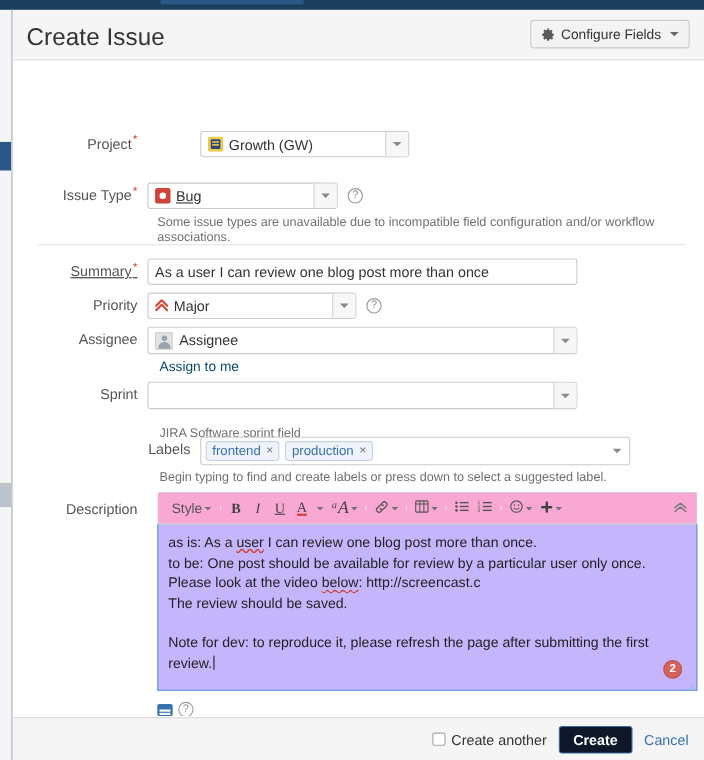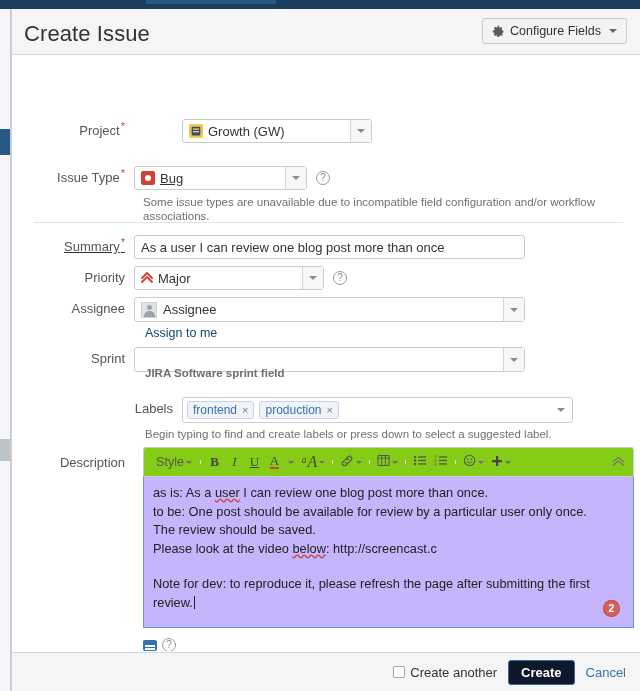--- a/index.html
+++ b/index.html
@@ -323,21 +323,21 @@
     position: absolute;
     left: 131px;
     top: 392px;
     width: 491px;
   }
   .editor-toolbar {
     height: 29px;
     border: 1px solid #cccccc;
     border-bottom: none;
     border-radius: 3px 3px 0 0;
-    background: #84cc16;
+    background: #f9a8d4;
     display: flex;
     align-items: center;
     box-sizing: border-box;
     padding: 12px 4px;
     position: relative;
   }
   .tb-group {
     display: flex;
     align-items: center;
     height: 100%;
@@ -621,21 +621,21 @@
       <div class="field-label"><span>Sprint</span></div>
       <div class="field-control" style="width:391px;">
         <div class="sel-box" style="height:25px;">
           <span></span>
           <span class="sel-arrow" style="height:23px;">
               <i></i>
             </span>
         </div>
       </div>
     </div>
-    <div class="desc-text" style="position:absolute;left:133px;top:311px;font-weight:bold;">JIRA Software sprint field</div>
+    <div class="desc-text" style="position:absolute;left:133px;top:332px;">JIRA Software sprint field</div>
 
     <div class="form-row" style="top:342px;padding-left:48px;">
       <div class="field-label"><span>Labels</span></div>
       <div class="field-control" style="width:391px;">
         <div class="chips-box">
           <span class="chip">
             <span>frontend</span>
             <span class="chip-x">×</span>
           </span>
           <span class="chip">
@@ -764,22 +764,22 @@
               <path d="M1.5 5.5 L6.5 1.5 L11.5 5.5" stroke="#777" stroke-width="1.3" fill="none" stroke-linecap="round" stroke-linejoin="round"></path>
               <path d="M1.5 9 L6.5 5 L11.5 9" stroke="#777" stroke-width="1.3" fill="none" stroke-linecap="round" stroke-linejoin="round"></path>
             </svg>
           </span>
         </div>
       </div>
 
       <div class="editor-area" contenteditable="false" style="">
         <p><span>as is: As a </span><span class="sp-err">user</span><span> I can review one blog post more than once.</span></p>
         <p>to be: One post should be available for review by a particular user only once.</p>
+        <p><span>Please look at the video </span><span class="sp-err">below</span><span>: http://screencast.c</span></p>
         <p>The review should be saved.</p>
-        <p><span>Please look at the video </span><span class="sp-err">below</span><span>: http://screencast.c</span></p>
         <div class="para-gap"></div>
         <p><span>Note for dev: to reproduce it, please refresh the page after submitting the first review.</span><span class="caret-bar"></span></p>
 
         <div class="badge-2">2</div>
         <span class="resize-grip">
           <svg width="10" height="10" viewBox="0 0 10 10" aria-hidden="true">
             <path d="M9 3 L3 9 M9 6 L6 9" stroke="#9fbedd" stroke-width="1" fill="none"></path>
           </svg>
         </span>
       </div>

